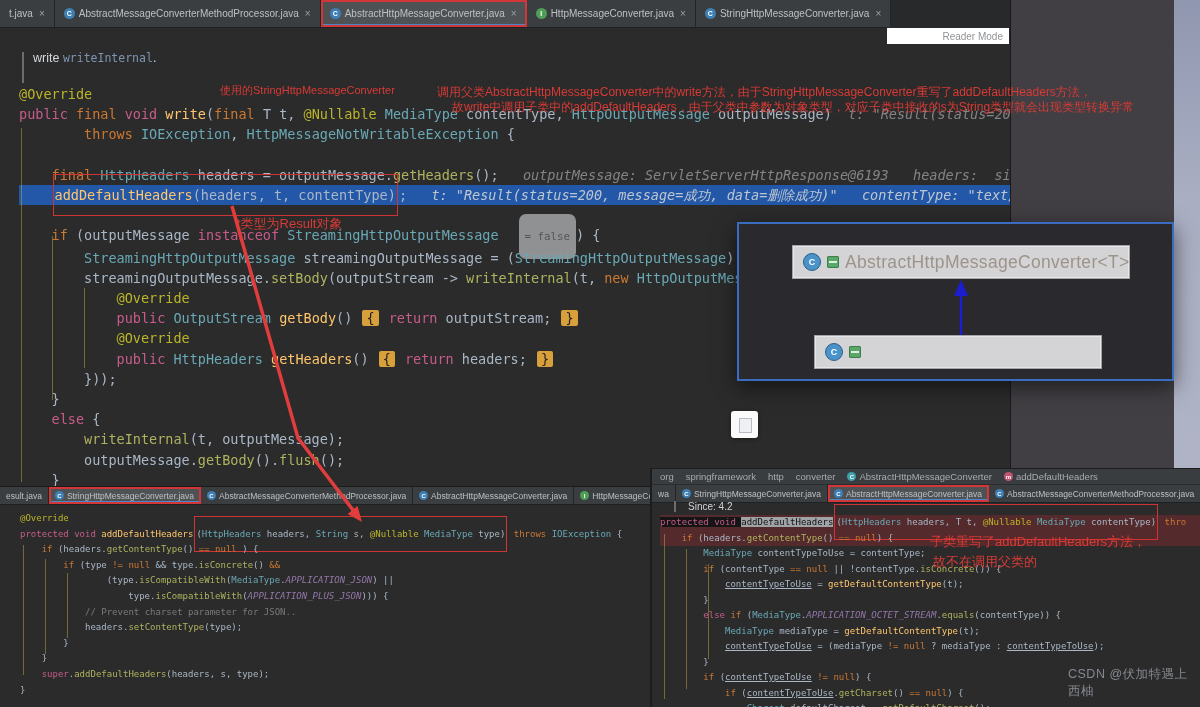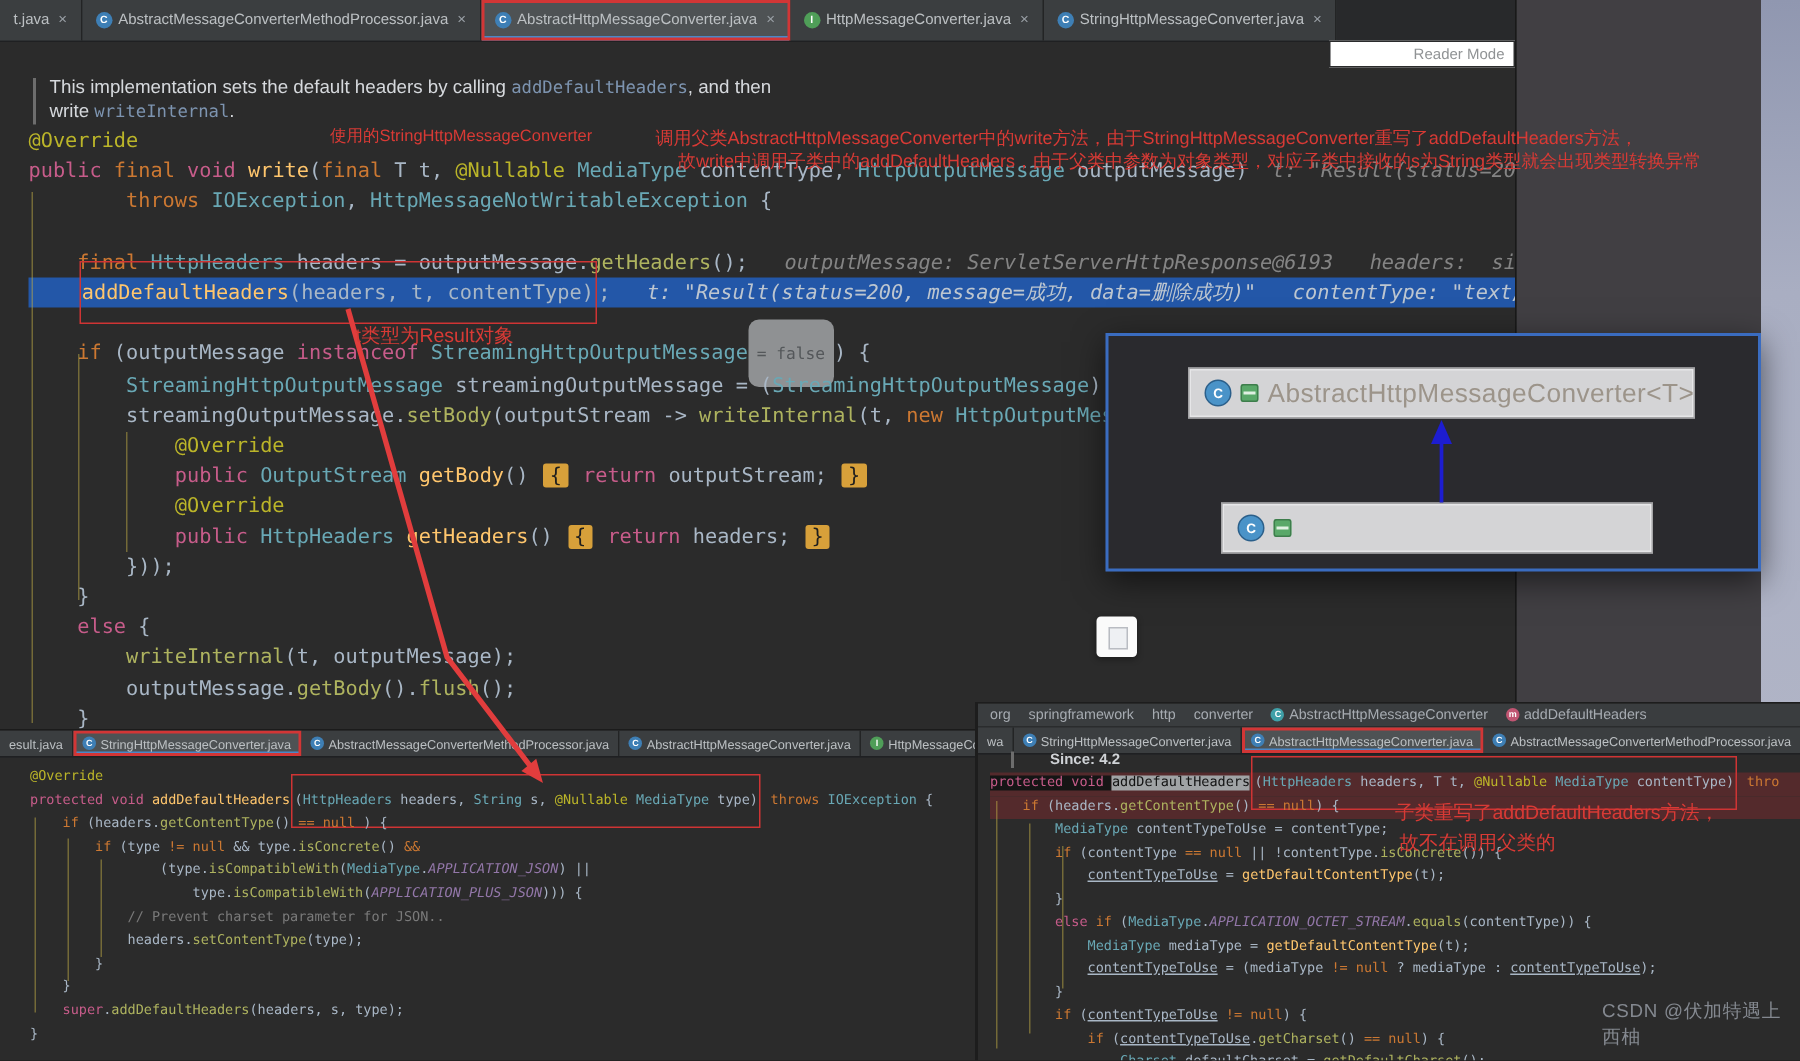--- a/index.html
+++ b/index.html
@@ -56,39 +56,39 @@
   .tk-kw2{color:#c75c8a;}
   .tk-meth{color:#ffc66d;}
   .tk-call{color:#aeb35f;}
   .tk-ann{color:#bbb529;}
   .tk-type{color:#69a8b5;}
   .tk-cmt{color:#7a7a7a;}
   .tk-const{color:#9377a9;font-style:italic;}
   .tk-hint{color:#848484;font-style:italic;}
   .exec .tk-hint{color:#bdc6d0;}
   .tk-fold{background:#d7a03a;color:#1e1e1e;padding:0 4px;border-radius:2px;margin:0 2px;}
-  .tk-dpill{background:#8f9193;color:#54575a;border-radius:7px;font-size:0.8em;padding:16px 6px;margin-left:0;}
+  .tk-dpill{background:#8f9193;color:#54575a;border-radius:7px;font-size:0.8em;padding:16px 6px;margin-left:20px;}
   .tk-selblk{background:#151515;color:#c75c8a;}
   .tk-hlid{background:#a0a3a5;color:#121212;}
   .tk-undr{color:#a9b7c6;text-decoration:underline;}
   .tk-box{border:1.5px solid #cf3434;padding:12px 1px;margin:0 1px;}
 
   .guide{position:absolute;width:1px;background:rgba(190,170,70,.5);}
 
   
   .crumbs{display:flex;align-items:center;gap:12px;height:15px;background:#3a3d3f;
           border-bottom:1px solid #2a2c2d;padding-left:8px;font-size:9.5px;color:#a6abb1;}
   .crumb{display:flex;align-items:center;gap:3px;white-space:nowrap;}
   .bc-ic{display:inline-flex;align-items:center;justify-content:center;width:9px;height:9px;
          border-radius:50%;font-size:6px;font-weight:bold;color:#fff;}
   .bc-cls{background:#3fa0a8;}
   .bc-meth{background:#c05572;}
 
   .since{position:absolute;left:22px;top:32px;font-size:10px;color:#cfd2d6;
-         border-left:2px solid #6d6d6d;padding-left:24px;line-height:11px;font-weight:bold;}
+         border-left:2px solid #6d6d6d;padding-left:12px;line-height:11px;}
 
   
   .popup{position:absolute;left:737px;top:222px;width:437px;height:159px;background:#2a2a2e;
          border:2px solid #3a6cc0;box-sizing:border-box;z-index:5;
          box-shadow:0 6px 20px rgba(0,0,0,.55);}
   .uml-box{position:absolute;display:flex;align-items:center;gap:6px;background:#d4d4d6;
            border:1px solid #a4a4a6;box-sizing:border-box;padding-left:10px;
            box-shadow:inset 0 0 0 1px #e6e6e8;}
   .uml-label{color:#9c948a;font-size:17.5px;letter-spacing:.3px;white-space:nowrap;}
   .uml-cic{display:inline-flex;align-items:center;justify-content:center;width:16px;height:16px;
@@ -148,23 +148,20 @@
           <span class="tclose">×</span>
         </div>
       </div>
     <div class="reader-pop">
       <span>Reader Mode</span>
     </div>
 
     <div class="doc-bar"></div>
     <div class="doc-comment">
       <div>
-        <span>This implementation sets the default headers by calling </span><span class="doc-code">addDefaultHeaders</span><span>, and then</span>
-      </div>
-      <div>
         <span>write </span><span class="doc-code">writeInternal</span><span>.</span>
       </div>
     </div>
 
     <div class="code code-top"><div class="cl"><span class="tk-ann">@Override</span></div><div class="cl"><span class="tk-kw2">public </span><span class="tk-kw">final </span><span class="tk-kw2">void </span><span class="tk-meth">write</span><span class="tk-plain">(</span><span class="tk-kw">final </span><span class="tk-plain">T t, </span><span class="tk-ann">@Nullable </span><span class="tk-type">MediaType </span><span class="tk-plain">contentType, </span><span class="tk-type">HttpOutputMessage </span><span class="tk-plain">outputMessage)</span><span class="tk-hint">  t: "Result(status=200, message=</span></div><div class="cl"><span class="tk-plain">        </span><span class="tk-kw">throws </span><span class="tk-type">IOException</span><span class="tk-plain">, </span><span class="tk-type">HttpMessageNotWritableException</span><span class="tk-plain"> {</span></div><div class="cl">&nbsp;</div><div class="cl"><span class="tk-plain">    </span><span class="tk-kw">final </span><span class="tk-type">HttpHeaders </span><span class="tk-plain">headers = outputMessage.</span><span class="tk-call">getHeaders</span><span class="tk-plain">();</span><span class="tk-hint">   outputMessage: ServletServerHttpResponse@6193   headers:  size = 0</span></div><div class="cl exec"><span class="tk-plain">    </span><span class="tk-box"><span class="tk-meth">addDefaultHeaders</span><span class="tk-plain">(headers, t, contentType)</span></span><span class="tk-plain">;</span><span class="tk-hint">   t: "Result(status=200, message=成功, data=删除成功)"   contentType: "text/plain"   hea</span></div><div class="cl">&nbsp;</div><div class="cl"><span class="tk-plain">    </span><span class="tk-kw">if </span><span class="tk-plain">(outputMessage </span><span class="tk-kw2">instanceof </span><span class="tk-type">StreamingHttpOutputMessage</span><span class="tk-dpill">= false</span><span class="tk-plain">) {</span></div><div class="cl"><span class="tk-plain">        </span><span class="tk-type">StreamingHttpOutputMessage </span><span class="tk-plain">streamingOutputMessage = (</span><span class="tk-type">StreamingHttpOutputMessage</span><span class="tk-plain">) outputMessage;</span></div><div class="cl"><span class="tk-plain">        streamingOutputMessage.</span><span class="tk-call">setBody</span><span class="tk-plain">(outputStream -&gt; </span><span class="tk-call">writeInternal</span><span class="tk-plain">(t, </span><span class="tk-kw">new </span><span class="tk-type">HttpOutputMessage</span><span class="tk-plain">() {</span></div><div class="cl"><span class="tk-plain">            </span><span class="tk-ann">@Override</span></div><div class="cl"><span class="tk-plain">            </span><span class="tk-kw2">public </span><span class="tk-type">OutputStream </span><span class="tk-meth">getBody</span><span class="tk-plain">() </span><span class="tk-fold">{</span><span class="tk-kw2"> return </span><span class="tk-plain">outputStream; </span><span class="tk-fold">}</span></div><div class="cl"><span class="tk-plain">            </span><span class="tk-ann">@Override</span></div><div class="cl"><span class="tk-plain">            </span><span class="tk-kw2">public </span><span class="tk-type">HttpHeaders </span><span class="tk-meth">getHeaders</span><span class="tk-plain">() </span><span class="tk-fold">{</span><span class="tk-kw2"> return </span><span class="tk-plain">headers; </span><span class="tk-fold">}</span></div><div class="cl"><span class="tk-plain">        }));</span></div><div class="cl"><span class="tk-plain">    }</span></div><div class="cl"><span class="tk-plain">    </span><span class="tk-kw2">else </span><span class="tk-plain">{</span></div><div class="cl"><span class="tk-plain">        </span><span class="tk-call">writeInternal</span><span class="tk-plain">(t, outputMessage);</span></div><div class="cl"><span class="tk-plain">        outputMessage.</span><span class="tk-call">getBody</span><span class="tk-plain">().</span><span class="tk-call">flush</span><span class="tk-plain">();</span></div><div class="cl"><span class="tk-plain">    }</span></div></div>
 
     <div class="guide" style="left:21px;top:128px;height:354px;"></div>
     <div class="guide" style="left:52px;top:236px;height:164px;"></div>
     <div class="guide" style="left:84px;top:288px;height:80px;"></div>
   </div>

